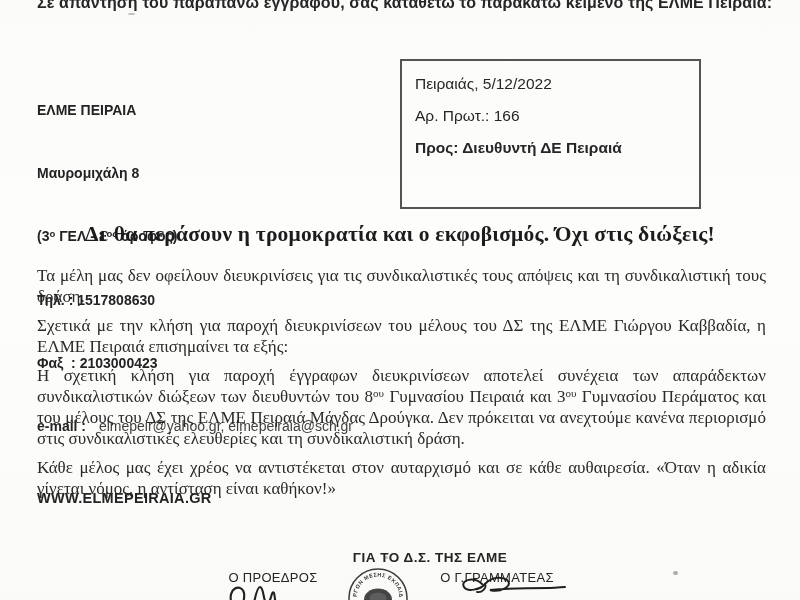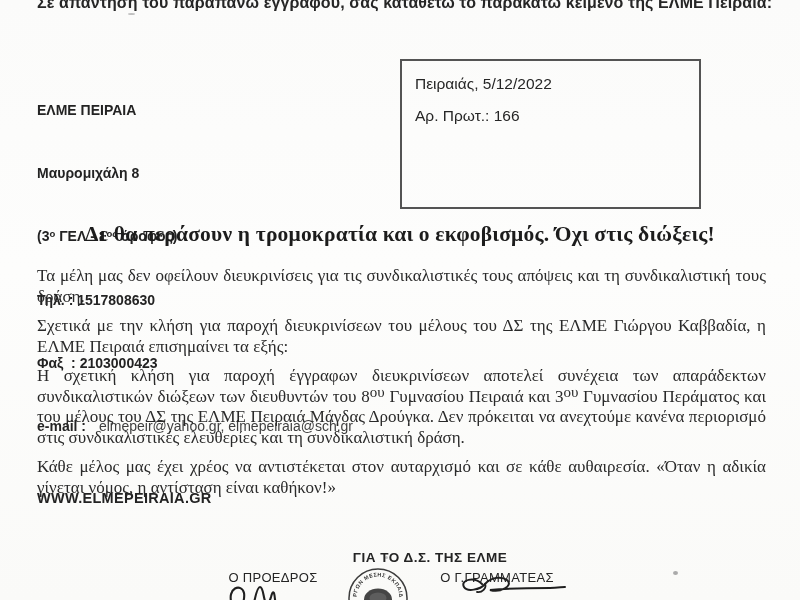--- a/index.html
+++ b/index.html
@@ -32,21 +32,21 @@
   .info-box .to { font-weight:bold; }
   .headline {
     position:absolute; top:222px; left:0; width:800px; text-align:center;
     font-weight:bold; font-size:21.5px; color:#1c1c1c; letter-spacing:0.2px;
   }
   .body-text {
     position:absolute; left:37px; top:266px; width:729px;
     font-size:17px; line-height:20.5px; text-align:justify;
   }
   .body-text p { margin:0 0 9px 0; }
-  .body-sup { font-size:15px; position:relative; top:-4.5px; }
+  .body-sup { font-size:11px; position:relative; top:-4.5px; }
   .for-board {
     position:absolute; top:550px; left:0; width:788px; text-align:center;
     font-family:"Liberation Sans", sans-serif; font-weight:bold;
     font-size:13.5px; color:#242424; letter-spacing:0.5px;padding-left:36px;
   }
   .sig-label {
     position:absolute; top:570px; width:150px; text-align:center;
     font-family:"Liberation Sans", sans-serif; font-weight:normal;
     font-size:13px; color:#242424; letter-spacing:0.3px;
   }
@@ -78,20 +78,21 @@
     <div><span>(3</span><span class="sup-s">ο</span><span> ΓΕΛ - 1</span><span class="sup-s">ος</span><span> όροφος)</span></div>
     <div>Τηλ. : 1517808630</div>
     <div>Φαξ  : 2103000423</div>
     <div><span>e-mail : </span><span class="email-val">elmepeir@yahoo.gr, elmepeiraia@sch.gr</span></div>
     <div class="www">WWW.ELMEPEIRAIA.GR</div>
   </div>
 
   <div class="info-box">
     <div class="line">Πειραιάς, 5/12/2022</div>
     <div class="line">Αρ. Πρωτ.: 166</div>
+    <div class="line to">Προς: Διευθυντή ΔΕ Πειραιά</div>
   </div>
 
   <div class="headline">Δε θα περάσουν η τρομοκρατία και ο εκφοβισμός. Όχι στις διώξεις!</div>
 
   <div class="body-text">
     <p>Τα μέλη μας δεν οφείλουν διευκρινίσεις για τις συνδικαλιστικές τους απόψεις και τη συνδικαλιστική τους δράση.</p>
     <p>Σχετικά με την κλήση για παροχή διευκρινίσεων του μέλους του ΔΣ της ΕΛΜΕ Γιώργου Καββαδία, η ΕΛΜΕ Πειραιά επισημαίνει τα εξής:</p>
     <p><span>Η σχετική κλήση για παροχή έγγραφων διευκρινίσεων αποτελεί συνέχεια των απαράδεκτων συνδικαλιστικών διώξεων των διευθυντών του 8</span><span class="body-sup">ου</span><span> Γυμνασίου Πειραιά και 3</span><span class="body-sup">ου</span><span> Γυμνασίου Περάματος και του μέλους του ΔΣ της ΕΛΜΕ Πειραιά Μάγδας Δρούγκα. Δεν πρόκειται να ανεχτούμε κανένα περιορισμό στις συνδικαλιστικές ελευθερίες και τη συνδικαλιστική δράση.</span></p>
     <p>Κάθε μέλος μας έχει χρέος να αντιστέκεται στον αυταρχισμό και σε κάθε αυθαιρεσία. «Όταν η αδικία γίνεται νόμος, η αντίσταση είναι καθήκον!»</p>
   </div>

